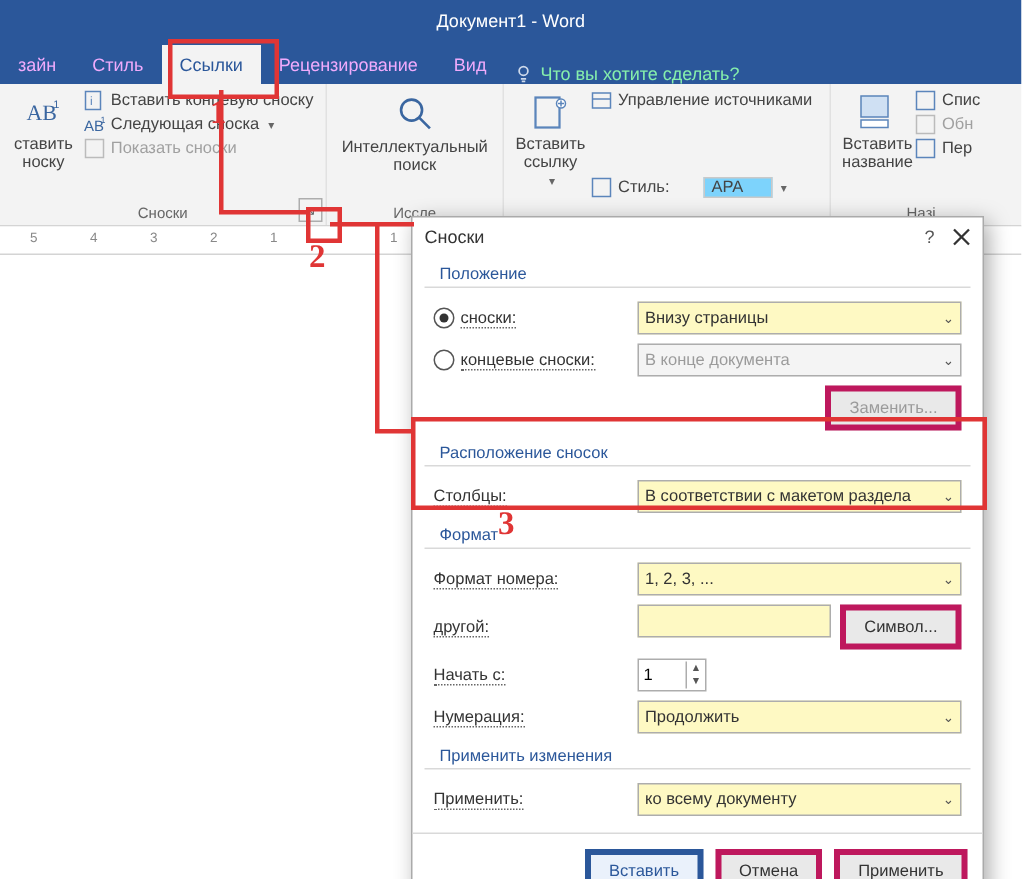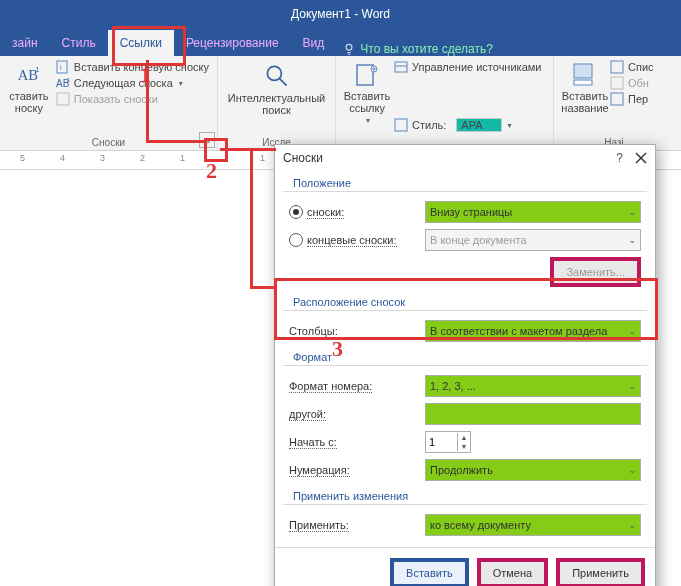--- a/index.html
+++ b/index.html
@@ -126,21 +126,21 @@
     font-size:11px;
   }
   .form-row{
     display:flex;align-items:center;
     padding:3px 14px;
     gap:16px;
   }
   .form-row .lbl{width:120px;display:flex;align-items:center;gap:4px;}
   .combo{
     flex:1;display:flex;align-items:center;justify-content:space-between;
-    border:1px solid #adadad;background:#84cc16;height:20px;padding:0 4px;
+    border:1px solid #adadad;background:#fef9c3;height:20px;padding:0 4px;
     font-size:11px;color:#333;
   }
   .combo.disabled{color:#9b9b9b;background:#f4f4f4;}
   .combo .arr{font-size:9px;color:#555;}
   .btn{
     border:4px solid #be185d;background:#e9e9e9;height:22px;
     padding:0 12px;display:inline-flex;align-items:center;font-size:11px;
   }
   .btn.disabled{color:#9b9b9b;}
   .btn.primary{border-color:#2b579a;color:#2b579a;background:#eaf1fb;}
@@ -275,21 +275,21 @@
             </span>
           <span>Управление источниками</span>
         </div>
         <div class="row">
           <span>
               <svg width="14" height="14">
                 <rect x="1" y="1" width="12" height="12" fill="none" stroke="#5b85bb"></rect>
               </svg>
             </span>
           <span>Стиль:</span>
-          <span style="margin-left:6px;border:1px solid #c9c9c9;padding:0 18px 0 4px;background:#14b8a6;position:relative;">APA</span>
+          <span style="margin-left:19px;border:1px solid #c9c9c9;padding:0 18px 0 4px;background:#7dd3fc;position:relative;">APA</span>
           <span class="ddarrow">▾</span>
         </div>
         <div class="row">
           <span>
               <svg width="14" height="14">
                 <rect x="1" y="1" width="12" height="12" fill="none" stroke="#5b85bb"></rect>
                 <line x1="3" y1="4" x2="11" y2="4" stroke="#5b85bb"></line>
                 <line x1="3" y1="7" x2="11" y2="7" stroke="#5b85bb"></line>
                 <line x1="3" y1="10" x2="11" y2="10" stroke="#5b85bb"></line>
               </svg>
@@ -421,20 +421,21 @@
   </div>
 
   <div class="form-row">
     <div class="lbl">
         <span class="dotted-underline">другой:</span>
       </div>
     <div style="flex:1;display:flex;gap:6px;">
       <div class="combo" style="flex:1;">
           <span></span>
         </div>
+      <div class="btn">Символ...</div>
     </div>
   </div>
 
   <div class="form-row">
     <div class="lbl">
         <span class="dotted-underline">Начать с:</span>
       </div>
     <div class="spin">
       <input value="1" style="">
       <div class="spbtns">

